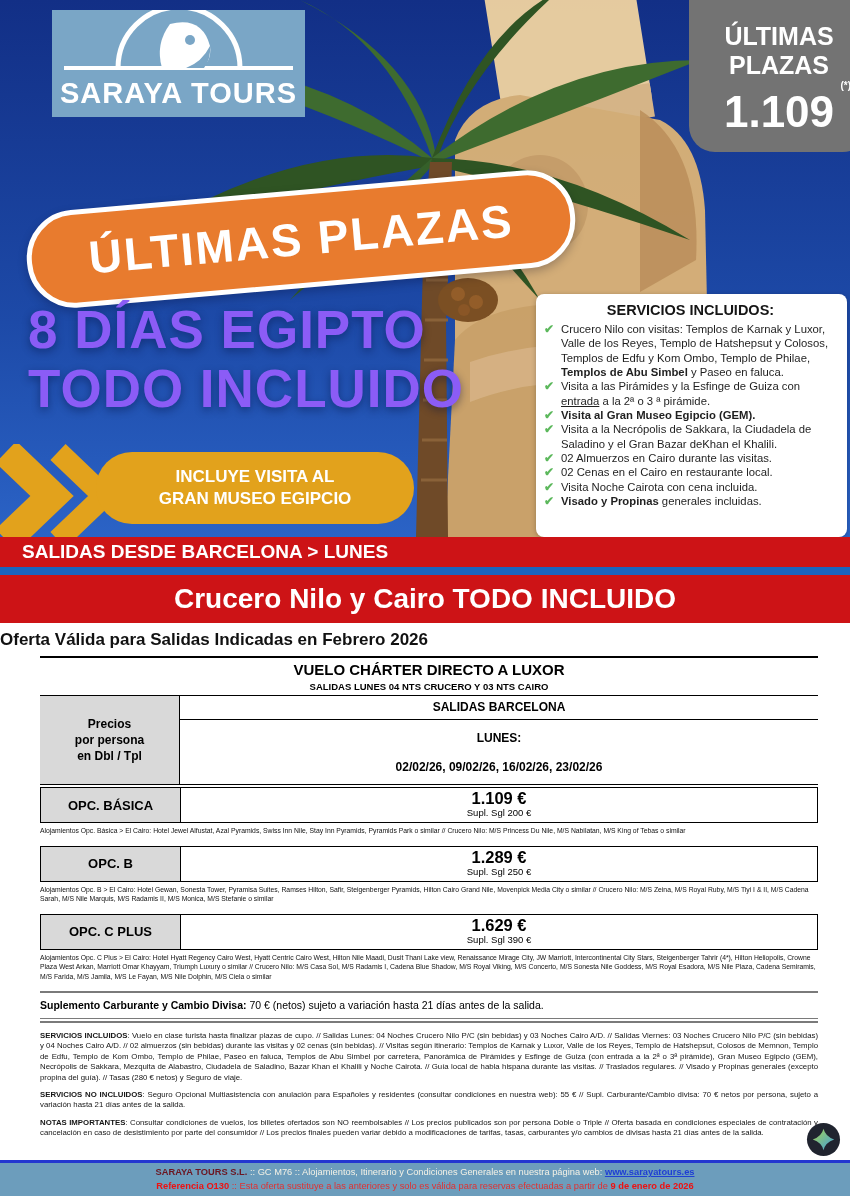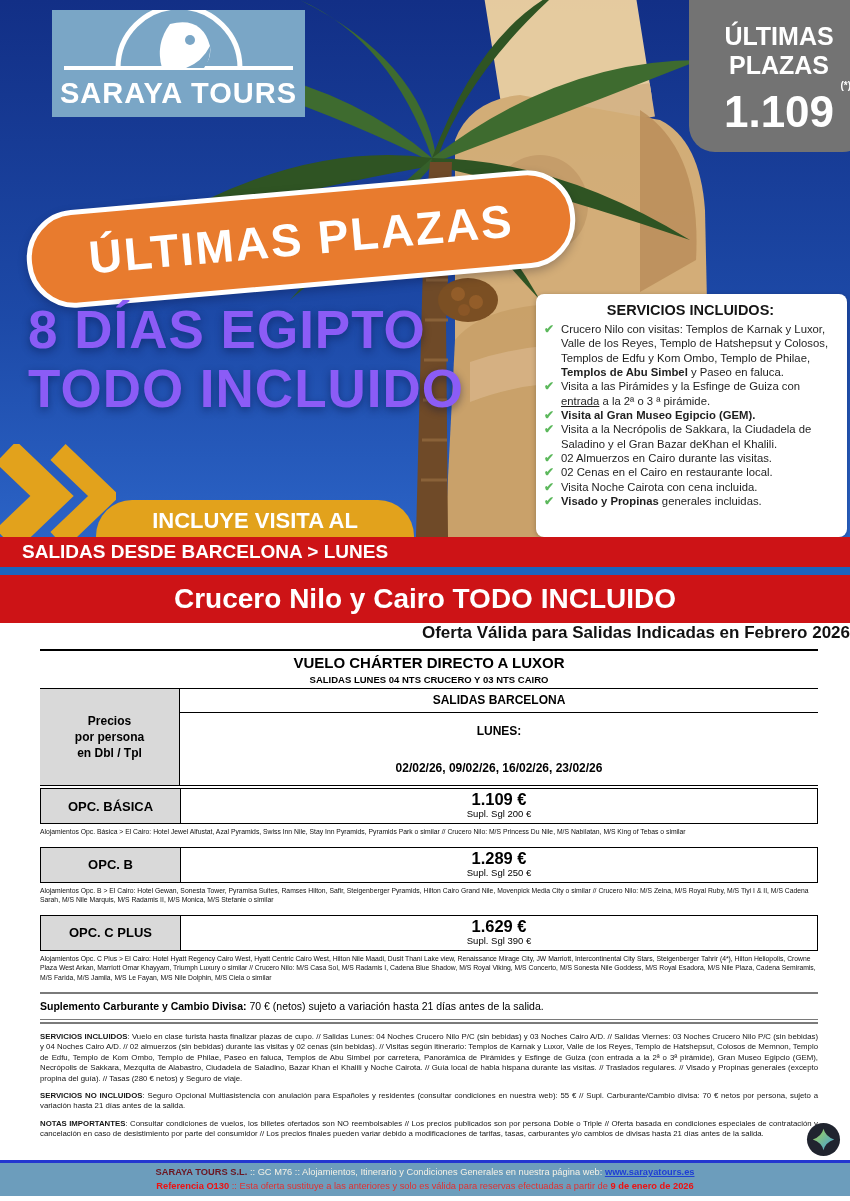--- a/index.html
+++ b/index.html
@@ -25,54 +25,54 @@
   .ribbon{position:absolute;left:26px;top:190px;width:540px;height:88px;background:#e87b2e;
     border:5px solid #fff;border-radius:48px;transform:rotate(-5deg);
     display:flex;align-items:center;justify-content:center;box-shadow:0 4px 10px rgba(0,0,30,.25);}
   .ribbon span{color:#fff;font-size:46px;font-weight:800;letter-spacing:2px;white-space:nowrap;}
 
   .headline{position:absolute;left:28px;top:300px;color:#8b5cf6;font-weight:800;font-size:53px;
     line-height:1.12;text-shadow:0 3px 8px rgba(5,15,60,.45);letter-spacing:1px;}
 
   .chevrons{position:absolute;left:-4px;top:444px;}
   .gme-pill{position:absolute;left:96px;top:452px;width:318px;height:72px;background:#e2a21c;
-    border-radius:36px;color:#fff;text-align:center;font-weight:800;font-size:22px;line-height:1.3;
-    display:flex;flex-direction:column;justify-content:center;margin-top:48px;}
+    border-radius:36px;color:#fff;text-align:center;font-weight:800;font-size:17px;line-height:1.3;
+    display:flex;flex-direction:column;justify-content:center;}
 
   .services{position:absolute;left:536px;top:294px;width:311px;height:243px;background:#fff;
     border-radius:8px;padding:6px 10px 6px 8px;box-sizing:border-box;box-shadow:0 1px 5px rgba(0,0,0,.25);}
   .services h3{margin:2px 0 4px 0;text-align:center;font-size:14.5px;color:#151515;}
   .services ul{list-style:none;margin:0;padding:0;font-size:11.3px;line-height:1.27;color:#1f1f1f;}
   .services li{position:relative;padding-left:17px;}
   .services .chk{position:absolute;left:0;top:0;color:#5cb85c;font-size:12px;font-weight:bold;}
   .services .b{font-weight:bold;}
   .services .u{text-decoration:underline;text-align:center;}
 
   
   .band-salidas{position:absolute;left:0;top:537px;width:850px;height:30px;background:#cd1316;
     color:#fff;font-size:19px;font-weight:bold;line-height:30px;padding-left:22px;box-sizing:border-box;}
   .band-stripe{position:absolute;left:0;top:567px;width:850px;height:8px;background:#1b64be;}
   .band-crucero{position:absolute;left:0;top:575px;width:850px;height:48px;background:#cd1316;
     color:#fff;font-size:28px;font-weight:bold;line-height:48px;text-align:center;}
 
   
   .lower{position:absolute;left:0;top:623px;width:850px;color:#000;}
-  .offer-title{text-align:right;font-size:17px;font-weight:bold;color:#111;}
+  .offer-title{margin-top:7px;text-align:left;font-size:17px;font-weight:bold;color:#111;}
   .tblwrap{margin:6px 32px 0 40px;width:778px;box-sizing:border-box;}
   .tbl-top{border-top:2px solid #000;padding-top:2px;}
   .tbl-title{text-align:center;font-size:15px;font-weight:bold;line-height:20px;}
   .tbl-sub{text-align:center;font-size:9.5px;font-weight:bold;padding:1px 0 3px 0;}
   .tbl-head{display:flex;border-top:1.5px solid #000;border-bottom:1px solid #000;}
   .cell-left{width:139px;background:#d9d9d9;border-right:1px solid #000;display:flex;
     align-items:center;justify-content:center;text-align:center;font-size:12px;font-weight:bold;
     white-space:pre-line;line-height:1.35;}
   .head-right{flex:1;}
   .sb{height:23px;line-height:23px;text-align:center;font-size:12px;font-weight:bold;border-bottom:1px solid #000;}
   .lunes{padding:11px 0 10px 0;text-align:center;font-size:12px;font-weight:bold;}
-  .lunes .dates{margin-top:23px;}
+  .lunes .dates{margin-top:15px;}
   .price-row{display:flex;border:1px solid #000;margin-top:2px;height:34px;}
   .price-row .opt-cell{width:139px;background:#d9d9d9;border-right:1px solid #000;
     display:flex;align-items:center;justify-content:center;font-size:13px;font-weight:bold;}
   .price-row .price-cell{flex:1;text-align:center;padding-top:1px;}
   .price-row .price{font-size:16.5px;font-weight:bold;line-height:18px;}
   .price-row .supl{font-size:9.5px;line-height:11px;}
   .row-note{font-size:6.8px;line-height:1.4;margin:3px 0 10px 0;color:#111;}
   .sep1{border-top:2px solid #7a7a7a;margin:2px 0 6px 0;}
   .supp-line{font-size:10.5px;margin-bottom:7px;}
   .supp-line b{font-weight:bold;}

